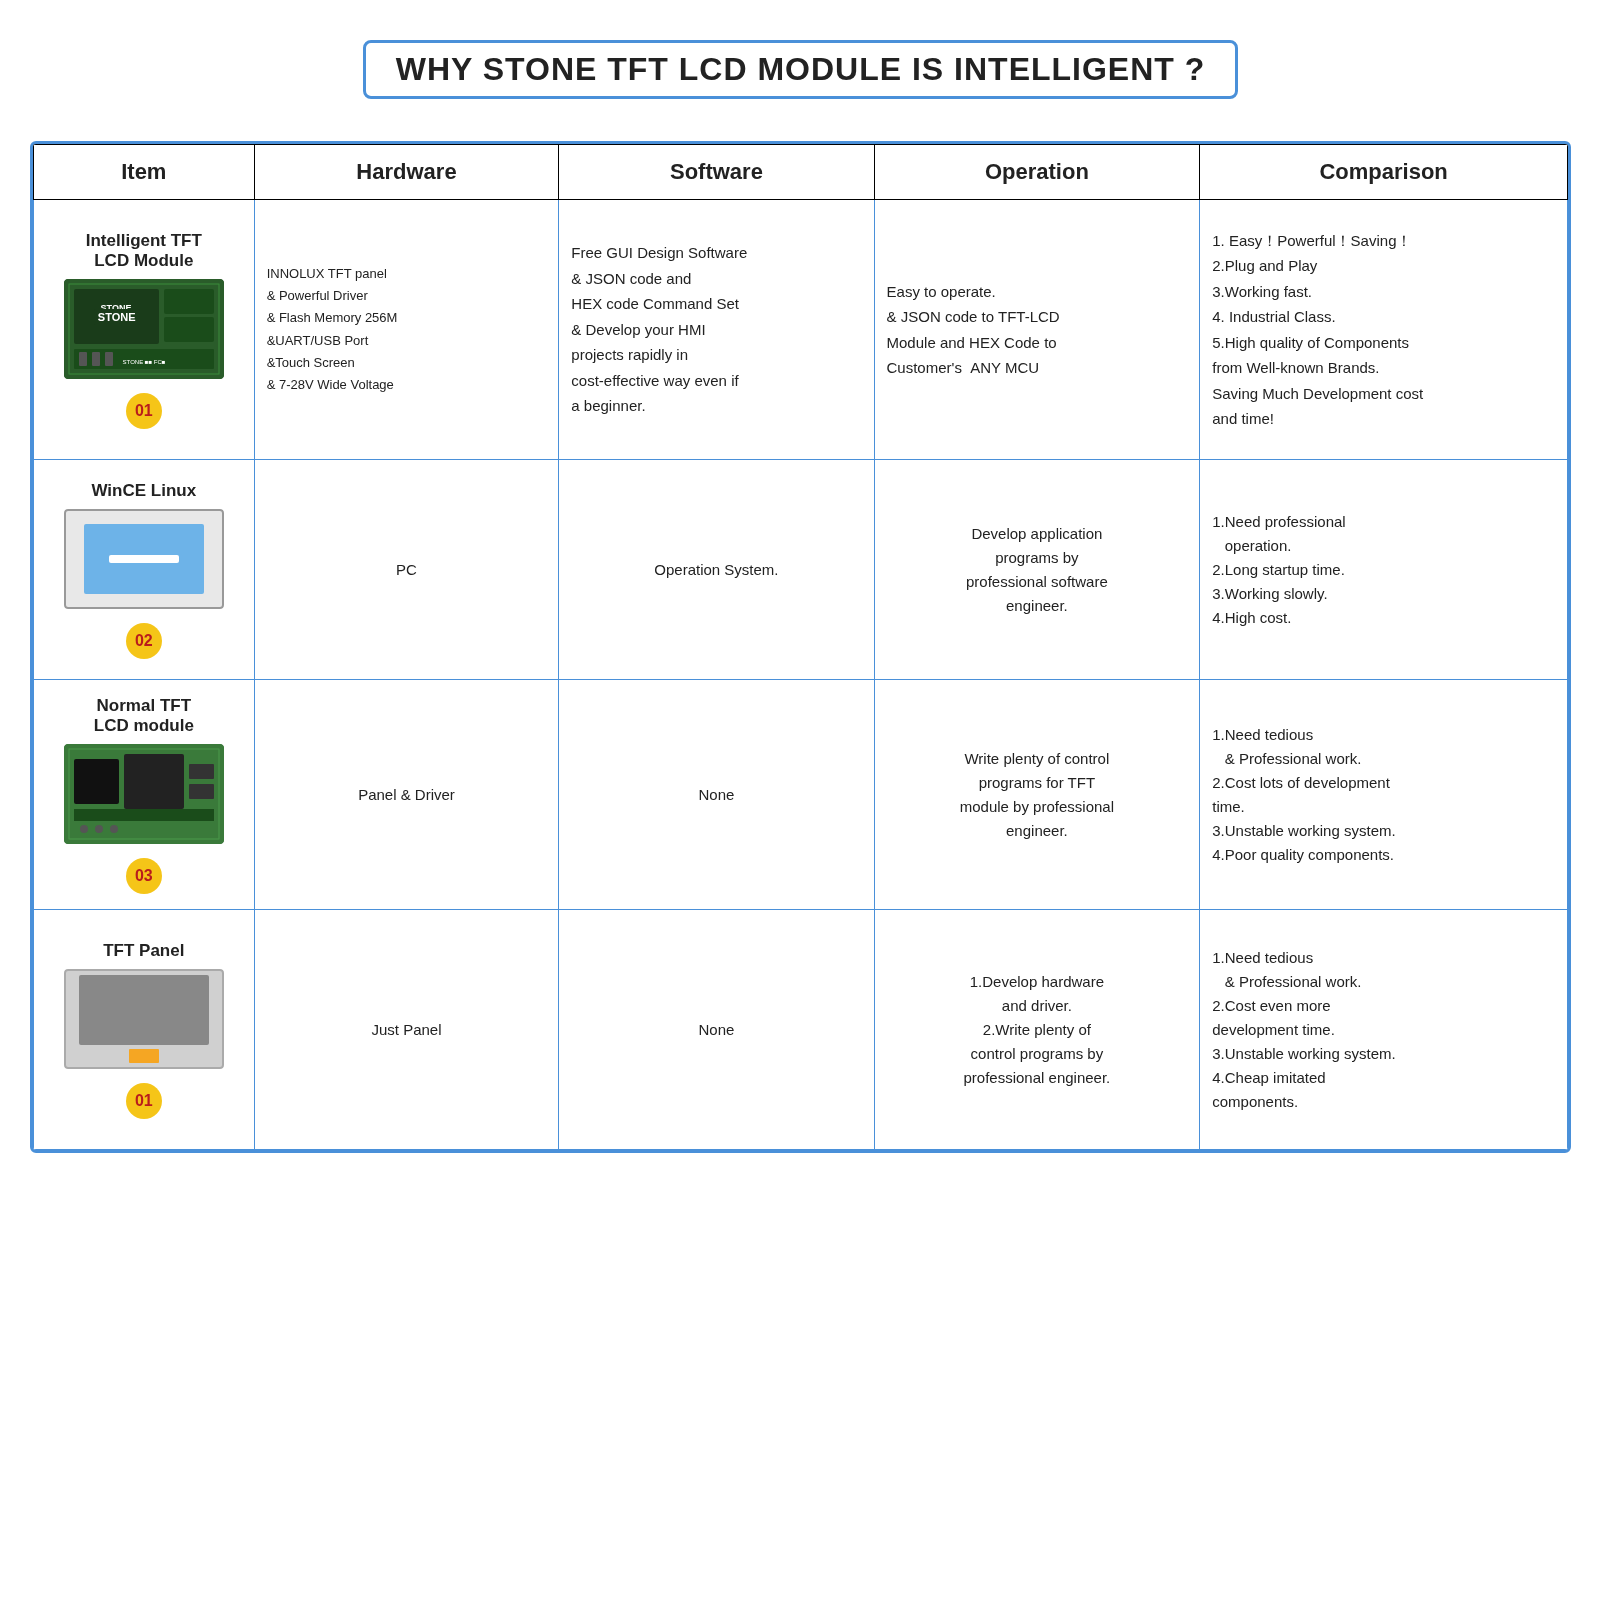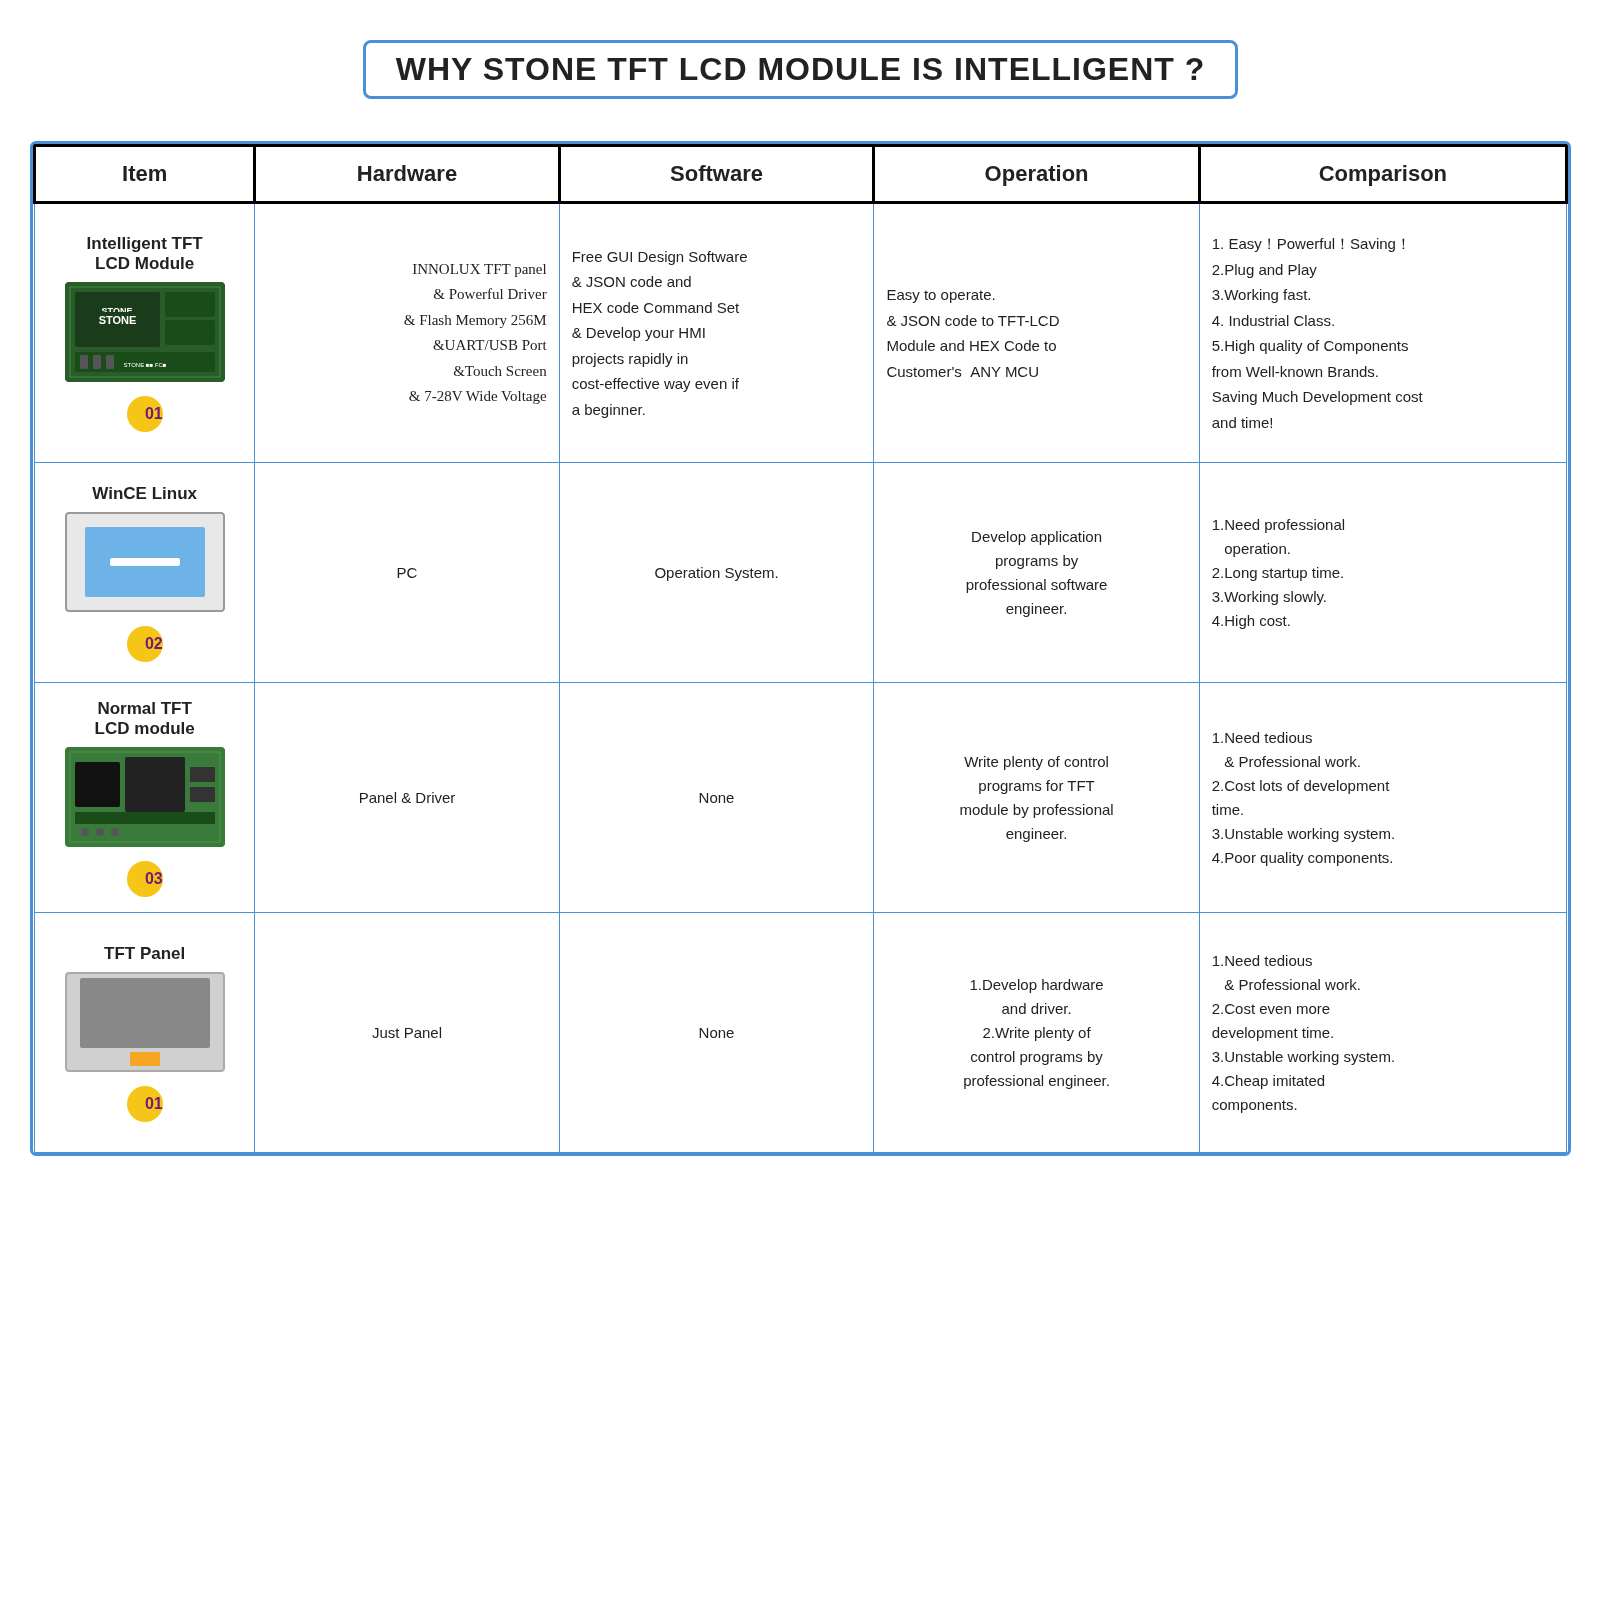--- a/index.html
+++ b/index.html
@@ -31,21 +31,21 @@
       margin: 0 10px;
     }
     table {
       width: 100%;
       border-collapse: collapse;
     }
     thead tr {
       background: #fff;
     }
     thead th {
-      border: 3px solid #000000;
+      border: 1px solid #000000;
       padding: 14px 10px;
       font-size: 22px;
       font-weight: bold;
       color: #222;
       text-align: center;
     }
     tbody tr {
       border-bottom: 1px solid #4a90d9;
     }
     tbody td {
@@ -76,25 +76,25 @@
       justify-content: center;
       overflow: hidden;
     }
     .badge {
       display: inline-block;
       background: #f5c518;
       border-radius: 50%;
       width: 36px;
       height: 36px;
       line-height: 36px;
-      text-align: right;
+      text-align: center;
       font-weight: bold;
       font-size: 16px;
       margin-top: 6px;
-      color: #701a75;
+      color: #b91c1c;
     }
     
     .pcb-board {
       width: 160px;
       height: 100px;
       background: #2a5c2a;
       border-radius: 4px;
       position: relative;
       overflow: hidden;
     }
@@ -201,24 +201,23 @@
       text-align: left;
       font-size: 15px;
       line-height: 1.7;
     }
     td.row1-software {
       text-align: left;
       font-size: 15px;
       line-height: 1.7;
     }
     td.row1-hardware {
-      text-align: right;
-      font-size: 15px;
+      text-align: left;
+      font-size: 13px;
       line-height: 1.7;
-      font-family: Liberation Serif, serif;
     }
   </style>
 </head>
 <body>
 
 <div class="page-title">
   <h1>WHY STONE TFT LCD MODULE IS INTELLIGENT ?</h1>
 </div>
 
 <div class="table-wrapper">

